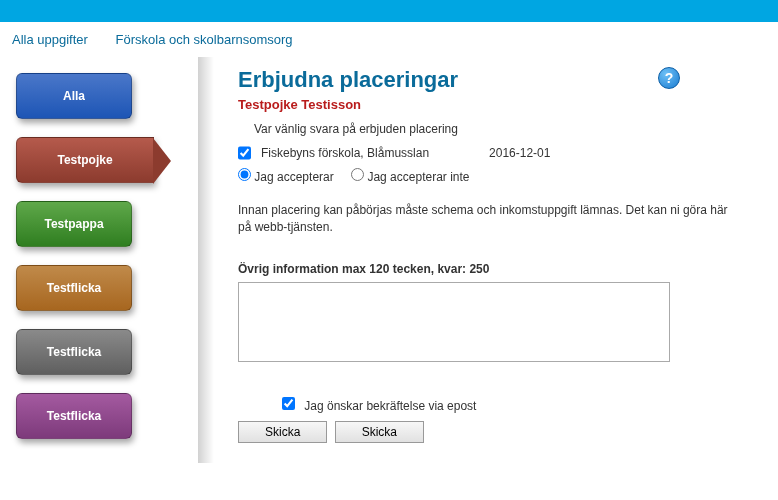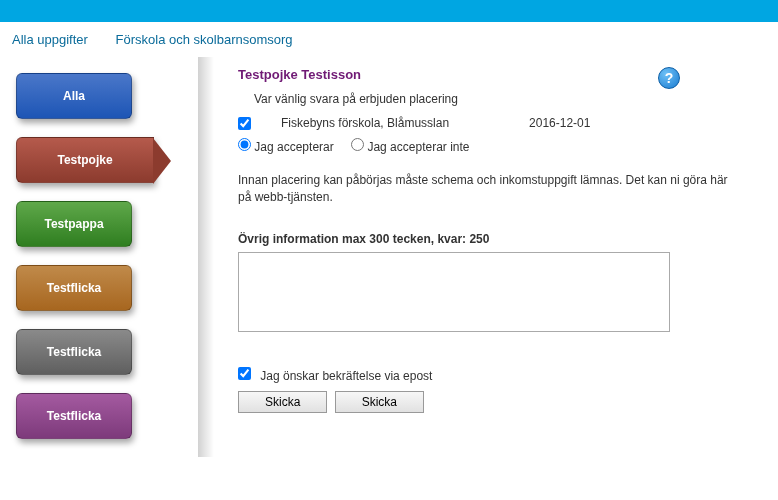--- a/index.html
+++ b/index.html
@@ -94,42 +94,42 @@
     border-radius:50%;
     background: radial-gradient(circle at 35% 30%, #6ec1f7, #1a7bd0);
     color:#fff;
     font-weight:bold;
     font-size:14px;
     display:flex;align-items:center;justify-content:center;
     border:1px solid #0d5fa6;
     cursor:pointer;
   }
   .subtitle {
-    color:#701a75;
+    color:#b91c1c;
     font-weight:bold;
     font-size:13px;
     margin-bottom:10px;
   }
   .instr { margin-bottom:10px;margin-left:16px; }
-  .offer-row { display:flex; align-items:center; margin-bottom:8px;gap:20px; }
+  .offer-row { display:flex; margin-bottom:8px; }
   .offer-row input[type=checkbox]{ margin-right:10px; }
   .offer-date { margin-left:60px; }
   .radio-row { margin-bottom:18px; }
   .radio-row label { margin-right:14px; }
   .note { margin-bottom:26px; line-height:1.4; max-width:500px; }
   .info-label { font-weight:bold; margin-bottom:6px; }
   textarea.info-box {
     width:432px; height:80px;
     border:1px solid #aaa;
     resize:none;
     font-family:inherit; font-size:12px;
     padding:4px;
     overflow-y:scroll;
   }
-  .confirm-row { margin-top:32px; }
+  .confirm-row { margin-top:32px;margin-left:44px; }
   .confirm-row input { margin-right:6px; }
   .buttons { margin-top:8px; }
   .btn {
     background: linear-gradient(#f7f7f7,#e1e1e1);
     border:1px solid #999;
     padding:3px 26px;
     font-size:12px;
     cursor:pointer;
     margin-right:4px;
   }
@@ -161,20 +161,21 @@
     <div class="side-tab grey">
       <span>Testflicka</span>
     </div>
     <div class="side-tab purple">
       <span>Testflicka</span>
     </div>
   </div>
 
   <div class="content">
     <div class="help-icon">?</div>
+    <h1 class="page-title">Erbjudna placeringar</h1>
     <div class="subtitle">Testpojke Testisson</div>
     <div class="instr">Var vänlig svara på erbjuden placering</div>
 
     <div class="offer-row">
       <input type="checkbox" id="offer-cb" checked="" style="">
       <span>Fiskebyns förskola, Blåmusslan</span>
       <span class="offer-date">2016-12-01</span>
     </div>
 
     <div class="radio-row">
@@ -183,21 +184,21 @@
         <span>Jag accepterar</span>
       </label>
       <label>
         <input type="radio" name="acc" id="acc-no" style="">
         <span>Jag accepterar inte</span>
       </label>
     </div>
 
     <div class="note">Innan placering kan påbörjas måste schema och inkomstuppgift lämnas. Det kan ni göra här på webb-tjänsten.</div>
 
-    <div class="info-label">Övrig information max 300 tecken, kvar: 250</div>
+    <div class="info-label">Övrig information max 120 tecken, kvar: 250</div>
     <textarea class="info-box" value="" style=""></textarea>
 
     <div class="confirm-row">
       <label>
         <input type="checkbox" id="confirm-cb" checked="" style="">
         <span>Jag önskar bekräftelse via epost</span>
       </label>
     </div>
 
     <div class="buttons">

